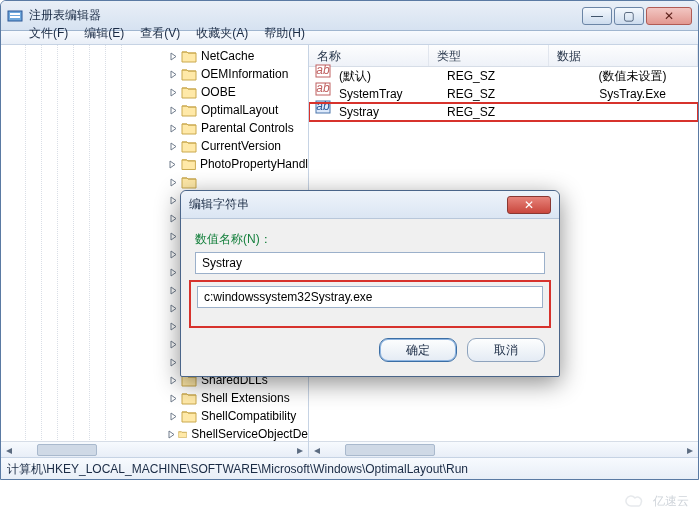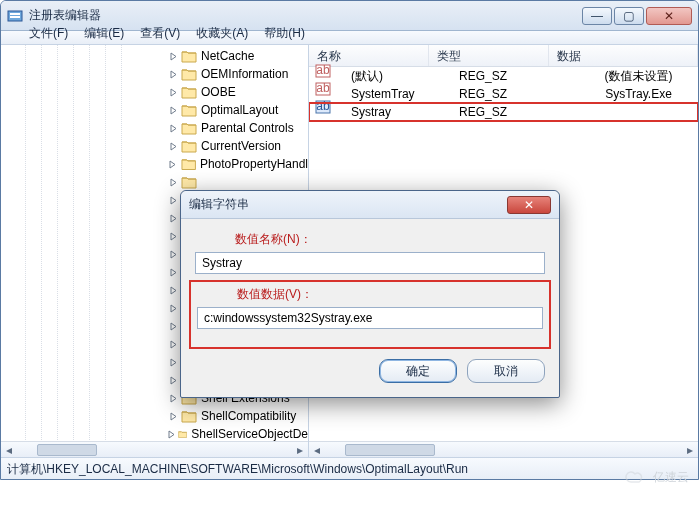--- a/index.html
+++ b/index.html
@@ -28,46 +28,46 @@
 .tree-label { color: #000; }
 
 .list-pane { flex: 1; background: #fff; overflow: hidden; position: relative; }
 .list-header { height: 22px; display: flex; background: linear-gradient(#fdfdfe,#eef2f8); border-bottom: 1px solid #d6dde7; }
 .list-header .col { padding: 3px 8px; border-right: 1px solid #e1e6ee; color: #28374c; }
 .col-name { width: 120px; }
 .col-type { width: 120px; }
 .col-data { flex: 1; }
 
 .list-body .row { height: 18px; display: flex; align-items: center; padding-left: 6px; }
-.reg-icon { width: 16px; height: 24px; margin-right: 20px; }
+.reg-icon { width: 16px; height: 24px; margin-right: 8px; font-style: italic; }
 .row .c-name { width: 108px; }
 .row .c-type { width: 120px; }
 .row .c-data { flex: 1; text-align: center; }
 .row.selected { outline: 2px solid #d7322c; outline-offset: -1px; }
 
 .statusbar { height: 22px; background: linear-gradient(#f7fafe,#e8eef7); border-top: 1px solid #c6d3e4; padding: 3px 6px; color: #1a2b45; }
 
 .dialog-overlay { position: absolute; left: 180px; top: 190px; width: 380px; box-shadow: 0 6px 24px rgba(0,0,0,.45); border: 1px solid #4a6589; border-radius: 6px 6px 2px 2px; background: #f0f0f0; }
 .dlg-title { height: 28px; background: linear-gradient(#eef3fa,#dbe6f3); display: flex; align-items: center; padding: 0 8px; border-bottom: 1px solid #b8c7da; border-radius: 6px 6px 0 0; }
 .dlg-title .t { flex: 1; color: #1a2b45; }
 .dlg-close { width: 44px; height: 18px; border: 1px solid #8a3832; border-radius: 3px; background: linear-gradient(#e7837a,#c9473d); color: #fff; display: flex; align-items: center; justify-content: center; }
 .dlg-body { padding: 12px 14px 14px; }
-.dlg-label { color: #b91c1c; margin-bottom: 4px; margin-left: 40px; }
+.dlg-label { color: #15803d; margin-bottom: 4px; }
 .dlg-input { width: 100%; height: 22px; border: 1px solid #9bb0ca; background: #fff; padding: 2px 6px; color: #000; margin-bottom: 10px; }
 .dlg-input[readonly] { background: #fff; }
 .dlg-red-box { border: 2px solid #d7322c; padding: 4px 6px 8px; margin: -4px -6px 10px; }
 .dlg-btns { display: flex; justify-content: flex-end; gap: 10px; }
 .dlg-btn { width: 78px; height: 24px; border: 1px solid #8ea3bd; border-radius: 9px; background: linear-gradient(#fdfefe,#e4ebf4); color: #1a2b45; display: flex; align-items: center; justify-content: center; }
 .dlg-btn.default { border-color: #3b6ea5; box-shadow: 0 0 0 1px #8fb6e2 inset; }
 
 .hscroll { position: absolute; left: 0; right: 0; bottom: 0; height: 16px; background: linear-gradient(#f7fafe,#e8eef7); border-top: 1px solid #d6dde7; display: flex; align-items: center; }
 .hscroll .thumb { height: 12px; width: 60px; margin-left: 20px; background: #cfd9e6; border: 1px solid #a9b9cd; border-radius: 2px; }
 .hscroll .arrow { width: 16px; height: 16px; display: flex; align-items: center; justify-content: center; color: #5b6b80; }
 
-.watermark { position: absolute; right: 10px; bottom: 24px; color: #cfd4da; font-size: 14px; display: flex; align-items: center; gap: 8px; }
+.watermark { position: absolute; right: 10px; bottom: 0; color: #cfd4da; font-size: 14px; display: flex; align-items: center; gap: 8px; }
 .watermark svg { opacity: .5; }
 
 .guide-lines { position: absolute; left: 0; top: 0; bottom: 16px; width: 130px; pointer-events: none; }
 .guide-lines .vl { position: absolute; top: 0; bottom: 0; width: 1px; background: repeating-linear-gradient(#d9dee6 0 1px, transparent 1px 2px); }
 </style>
 </head>
 <body>
 
 <div class="window">
   <div class="titlebar">
@@ -435,21 +435,20 @@
 
 <div class="dialog-overlay">
   <div class="dlg-title">
     <span class="t">编辑字符串</span>
     <div class="dlg-close">✕</div>
   </div>
   <div class="dlg-body">
     <div class="dlg-label">数值名称(N)：</div>
     <input class="dlg-input" readonly="" value="Systray" style="">
     <div class="dlg-red-box">
-      <div class="dlg-label">数值数据(V)：</div>
       <input class="dlg-input" value="c:windowssystem32Systray.exe" style="">
     </div>
     <div class="dlg-btns">
       <div class="dlg-btn default">确定</div>
       <div class="dlg-btn">取消</div>
     </div>
   </div>
 </div>
 
 <div class="watermark">

